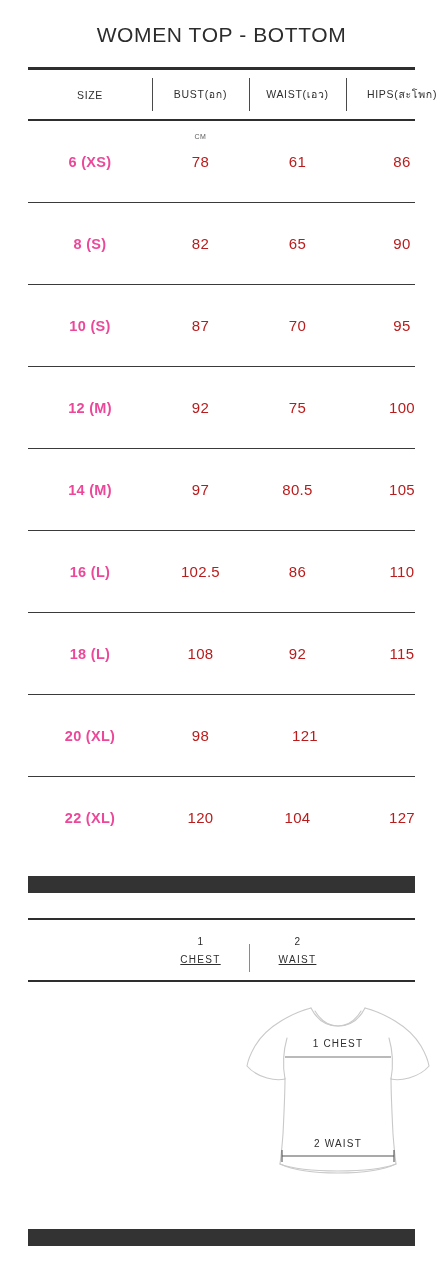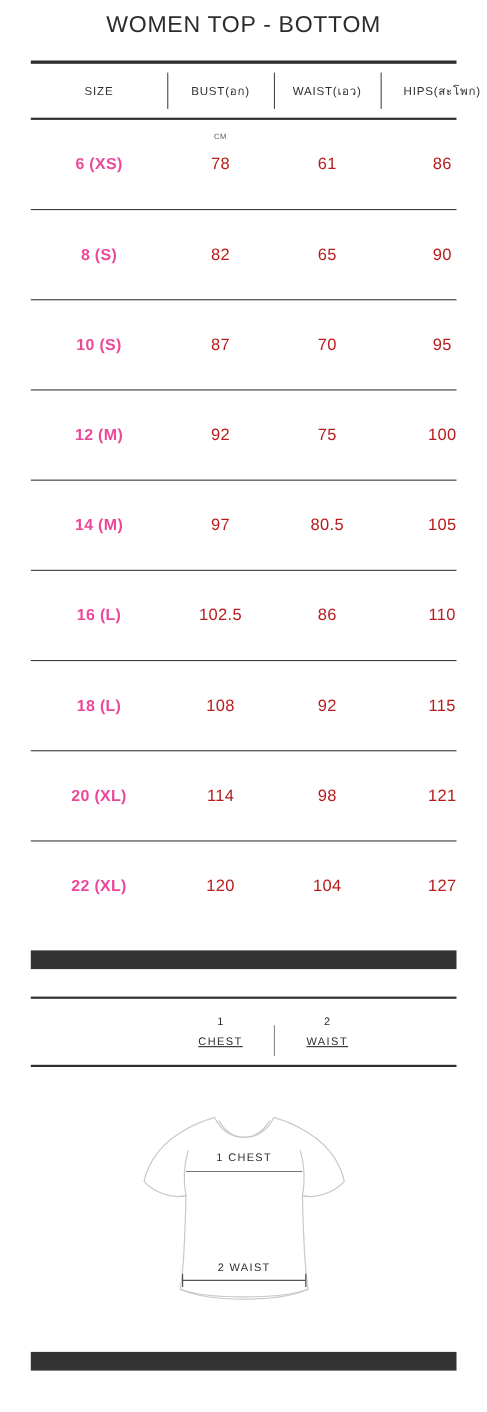--- a/index.html
+++ b/index.html
@@ -24,21 +24,21 @@
     box-sizing: border-box;
   }
 
   
   .title {
     text-align: center;
     font-size: 21px;
     letter-spacing: 0.6px;
     font-weight: 400;
     color: #2c2c2c;
-    padding-top: 10px;
+    padding-top: 22px;
     padding-bottom: 0;
     line-height: 1.2;
   }
 
   
   .table-wrap {
     margin: 0 auto;
     width: 387px;
     padding-top: 20px;
   }
@@ -183,22 +183,22 @@
     top: 24px;
     bottom: 8px;
     width: 1px;
     background: #8a8a8a;
   }
 
   
   .illo-wrap {
     width: 443px;
     display: flex;
-    justify-content: center;
-    padding-top: 32px;
+    justify-content: flex-end;
+    padding-top: 12px;
   }
   .illo {
     width: 210px;
     height: 190px;
     display: block;
   }
 
   
   .bottom-bar-wrap {
     position: absolute;
@@ -339,23 +339,20 @@
         </div>
       <div class="cell c-hips">
           <span class="num-val">115</span>
         </div>
     </div>
     <div class="rule-thin"></div>
 
     <div class="row data-row">
       <div class="cell c-size">
           <span class="size-val">20 (XL)</span>
-        </div>
-      <div class="cell c-bust">
-          <span class="num-val">114</span>
         </div>
       <div class="cell c-waist">
           <span class="num-val">98</span>
         </div>
       <div class="cell c-hips">
           <span class="num-val">121</span>
         </div>
     </div>
     <div class="rule-thin"></div>
 

